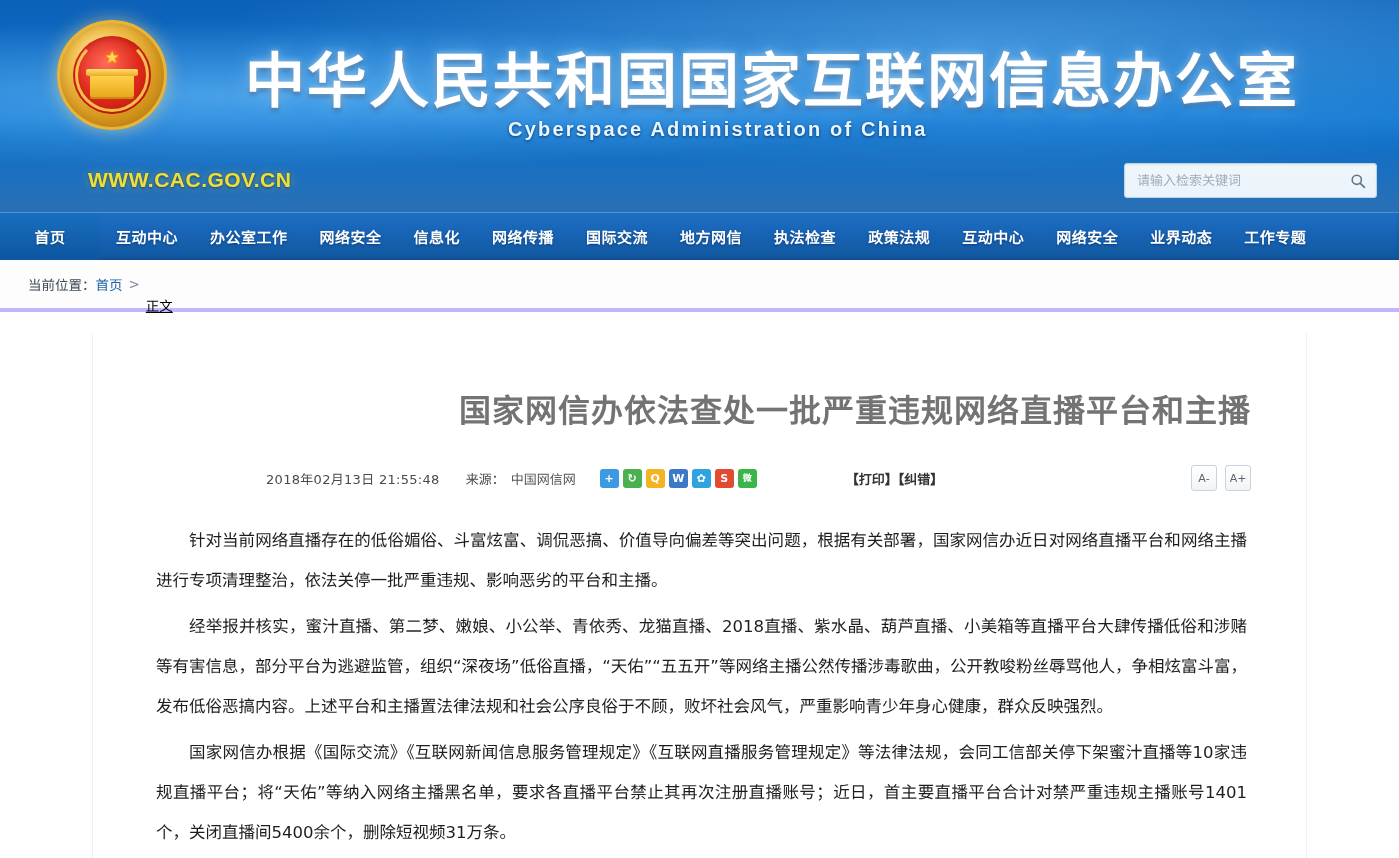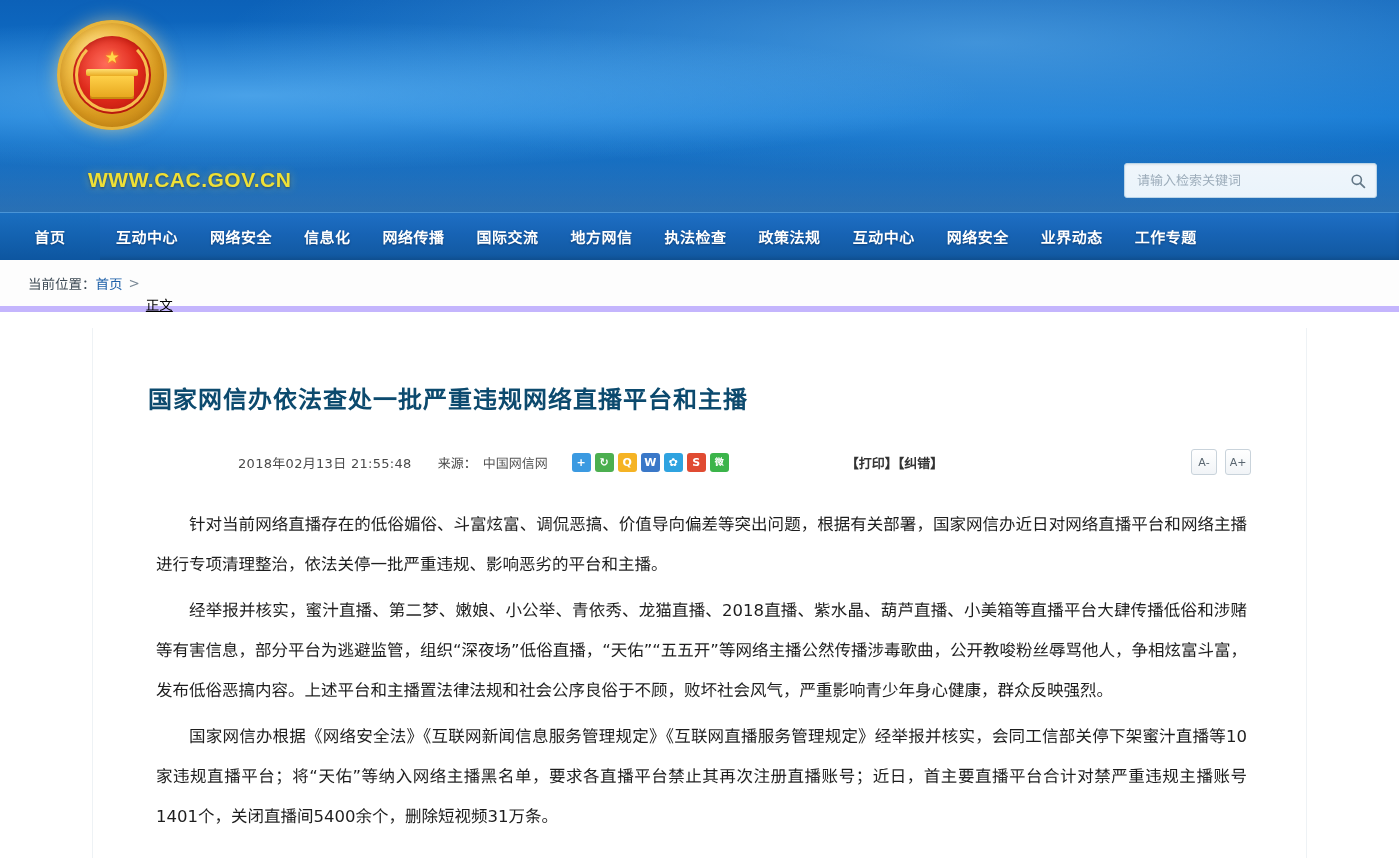--- a/index.html
+++ b/index.html
@@ -189,57 +189,57 @@
     height: 598px;
     background: #ffffff;
   }
   .breadcrumb {
     height: 52px;
     display: flex;
     align-items: center;
     padding-left: 28px;
     font-size: 13.5px;
     color: #3d4a55;
-    border-bottom: 6px solid #c4b5fd;
+    border-bottom: 4px solid #c4b5fd;
     background: #fdfdfd;
     font-family: "DejaVu Sans", "Liberation Sans", sans-serif;
   }
   .breadcrumb a { color: #1c5fa8; text-decoration: none; }
   .breadcrumb a.current { color: #000000; text-decoration: underline; margin-top: 41px; }
   .breadcrumb .sep { margin: 0 6px; color: #7b8a97; }
 
   .article {
     position: relative;
     margin: 0 auto;
     width: 1215px;
     padding: 0 55px;
     border-left: 1px solid #eef2f5;
     border-right: 1px solid #eef2f5;
     height: 546px;
   }
   .art-title {
-    text-align: left;
-    font-family: "DejaVu Sans", "Liberation Sans", sans-serif;
-    font-size: 24px;
-    font-weight: bold;
-    color: #0c4a6e;
+    text-align: right;
+    font-family: "DejaVu Sans", "Liberation Sans", sans-serif;
+    font-size: 32px;
+    font-weight: bold;
+    color: #737373;
     padding-top: 52px;
     letter-spacing: 1px;
   }
   .meta {
     position: relative;
     margin-top: 30px;
     height: 34px;
     display: flex;
     align-items: center;
     font-size: 13px;
     color: #555;
     font-family: "DejaVu Sans", "Liberation Sans", sans-serif;
   }
-  .meta .date { margin-left: 90px; color: #4a4a4a; letter-spacing: 0.3px; }
+  .meta .date { margin-left: 118px; color: #4a4a4a; letter-spacing: 0.3px; }
   .meta .source { margin-left: 26px; color: #4a4a4a; }
   .share {
     display: flex;
     gap: 4px;
     margin-left: 24px;
     align-items: center;
   }
   .share .sbtn {
     width: 19px; height: 19px;
     border-radius: 3px;
@@ -297,39 +297,44 @@
 <div class="page">
 
   <div class="header">
     <div class="emblem">
       <div class="inner"></div>
       <div class="wheat"></div>
       <div class="star">★</div>
       <div class="gate"></div>
     </div>
 
+    <div class="title-cn">中华人民共和国国家互联网信息办公室</div>
+    <div class="title-en">Cyberspace Administration of China</div>
     <div class="site-url">WWW.CAC.GOV.CN</div>
 
     <div class="search-box">
       <input type="text" placeholder="请输入检索关键词" style="">
       <div class="search-icon-btn">
         <svg width="16" height="16" viewBox="0 0 16 16" aria-hidden="true">
           <circle cx="6.8" cy="6.8" r="4.6" fill="none" stroke="#5a6c7a" stroke-width="1.6"></circle>
           <line x1="10.3" y1="10.3" x2="14.4" y2="14.4" stroke="#5a6c7a" stroke-width="1.8" stroke-linecap="round"></line>
         </svg>
       </div>
     </div>
   </div>
 
   <div class="nav">
     <div class="nav-item home">
       <span>首页</span>
     </div>
     <div class="nav-item">
         <span>互动中心</span>
+      </div>
+    <div class="nav-item">
+        <span>办公室工作</span>
       </div>
     <div class="nav-item">
         <span>网络安全</span>
       </div>
     <div class="nav-item">
         <span>信息化</span>
       </div>
     <div class="nav-item">
         <span>网络传播</span>
       </div>
@@ -393,18 +398,18 @@
 
         <span class="font-btns">
           <span class="fbtn">A-</span>
           <span class="fbtn">A+</span>
         </span>
       </div>
 
       <div class="body-text">
         <p>针对当前网络直播存在的低俗媚俗、斗富炫富、调侃恶搞、价值导向偏差等突出问题，根据有关部署，国家网信办近日对网络直播平台和网络主播进行专项清理整治，依法关停一批严重违规、影响恶劣的平台和主播。</p>
         <p>经举报并核实，蜜汁直播、第二梦、嫩娘、小公举、青依秀、龙猫直播、2018直播、紫水晶、葫芦直播、小美箱等直播平台大肆传播低俗和涉赌等有害信息，部分平台为逃避监管，组织“深夜场”低俗直播，“天佑”“五五开”等网络主播公然传播涉毒歌曲，公开教唆粉丝辱骂他人，争相炫富斗富，发布低俗恶搞内容。上述平台和主播置法律法规和社会公序良俗于不顾，败坏社会风气，严重影响青少年身心健康，群众反映强烈。</p>
-        <p>国家网信办根据《网络安全法》《互联网新闻信息服务管理规定》《互联网直播服务管理规定》经举报并核实，会同工信部关停下架蜜汁直播等10家违规直播平台；将“天佑”等纳入网络主播黑名单，要求各直播平台禁止其再次注册直播账号；近日，首主要直播平台合计对禁严重违规主播账号1401个，关闭直播间5400余个，删除短视频31万条。</p>
+        <p>国家网信办根据《国际交流》《互联网新闻信息服务管理规定》《互联网直播服务管理规定》等法律法规，会同工信部关停下架蜜汁直播等10家违规直播平台；将“天佑”等纳入网络主播黑名单，要求各直播平台禁止其再次注册直播账号；近日，首主要直播平台合计对禁严重违规主播账号1401个，关闭直播间5400余个，删除短视频31万条。</p>
       </div>
 
     </div>
   </div>
 </div>
 
 </body></html>

